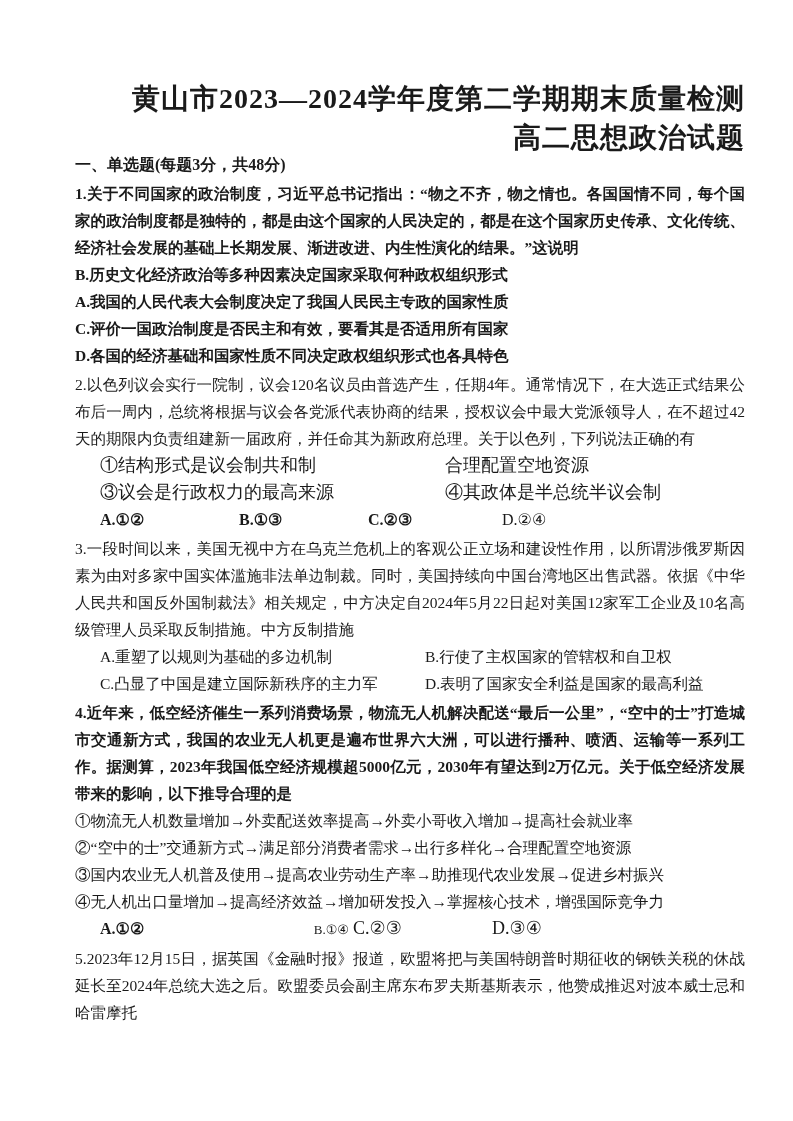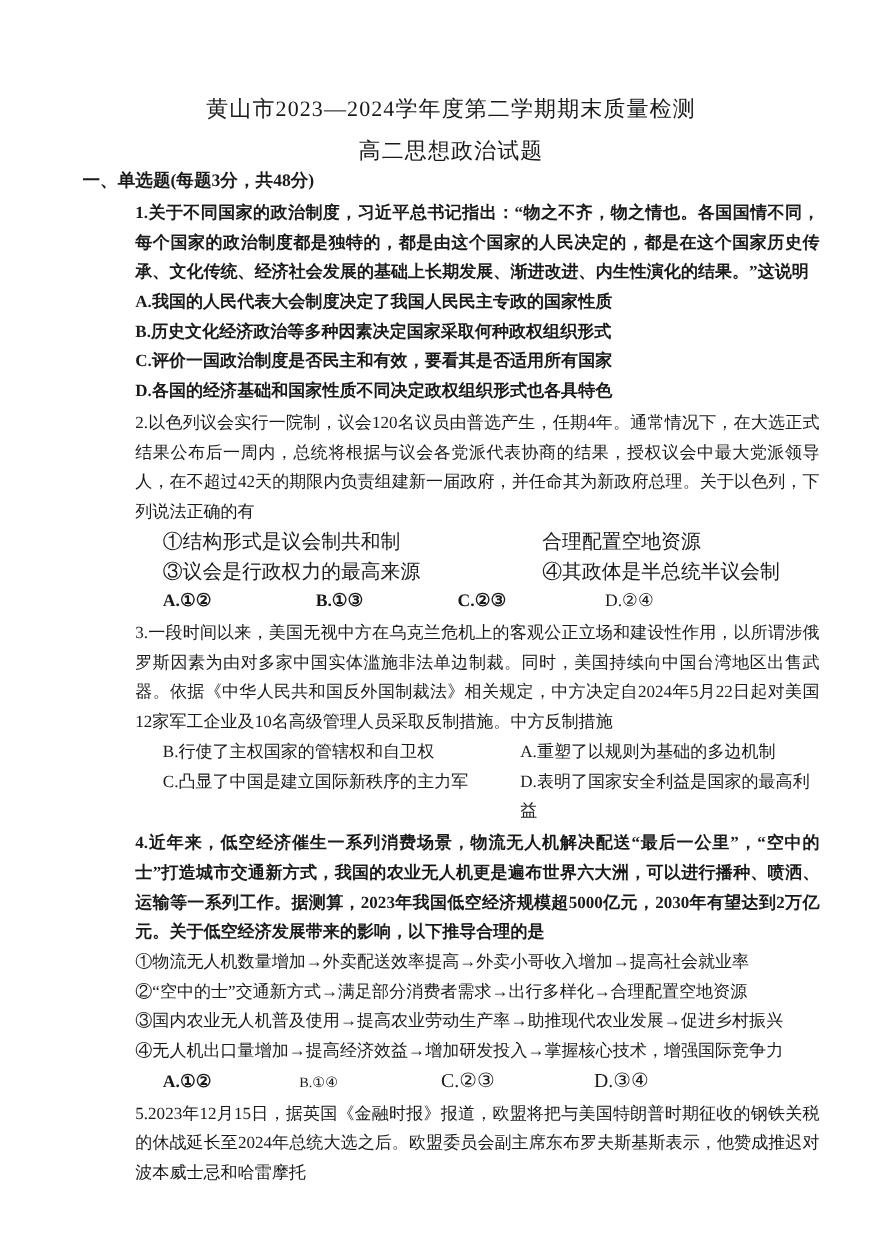--- a/index.html
+++ b/index.html
@@ -14,41 +14,41 @@
     font-family: "Liberation Serif", "DejaVu Serif", serif;
     color: #1a1a1a;
   }
   .page {
     box-sizing: border-box;
     width: 793px;
     height: 1121px;
     padding: 86px 48px 0 75px;
   }
   .title {
-    text-align: center;
-    font-size: 20px;
-    font-weight: normal;
+    text-align: right;
+    font-size: 28px;
+    font-weight: bold;
     line-height: 26px;
     letter-spacing: 1px;
   }
   .subtitle {
     margin-top: 13px;
   }
   .section-heading {
     font-size: 16px;
     font-weight: bold;
     line-height: 27px;
   }
   p.stem, p.opt, p.item {
     margin: 0;
     font-size: 15.5px;
     line-height: 27px;
     text-align: justify;
   }
-  .question { margin-top: 2px; margin-left: 48px; }
+  .question { margin-top: 2px; }
   .question.bold p { font-weight: bold; }
   .bold-stem .stem { font-weight: bold; }
   .items-grid {
     display: grid;
     grid-template-columns: 345px 1fr;
     padding-left: 25px;
     font-size: 18px;
     line-height: 27px;
   }
   .options-grid {
@@ -65,38 +65,38 @@
     white-space: nowrap;
   }
   .answers-row span { display: inline-block; vertical-align: baseline; }
   
   .ans-q2-a { width: 135px; font-weight: bold; }
   .ans-q2-b { width: 125px; font-weight: bold; }
   .ans-q2-c { width: 130px; font-weight: bold; }
   .ans-q2-d { font-weight: normal; }
   
   .ans-q4-a { width: 120px; font-weight: bold; }
-  .ans-q4-b { width: 125px; font-size: 13px; }
+  .ans-q4-b { width: 125px; font-size: 13px; text-align: right; }
   .ans-q4-c { width: 135px; font-size: 18px; }
   .ans-q4-d { font-size: 18px; }
 </style>
 </head>
 <body>
 
 <div class="page">
 
   <div class="title">黄山市2023—2024学年度第二学期期末质量检测</div>
   <div class="title subtitle">高二思想政治试题</div>
 
   <div class="section-heading">一、单选题(每题3分，共48分)</div>
 
   <div class="question bold">
     <p class="stem">1.关于不同国家的政治制度，习近平总书记指出：“物之不齐，物之情也。各国国情不同，每个国家的政治制度都是独特的，都是由这个国家的人民决定的，都是在这个国家历史传承、文化传统、经济社会发展的基础上长期发展、渐进改进、内生性演化的结果。”这说明</p>
+    <p class="opt">B.历史文化经济政治等多种因素决定国家采取何种政权组织形式</p>
     <p class="opt">A.我国的人民代表大会制度决定了我国人民民主专政的国家性质</p>
-    <p class="opt">B.历史文化经济政治等多种因素决定国家采取何种政权组织形式</p>
     <p class="opt">C.评价一国政治制度是否民主和有效，要看其是否适用所有国家</p>
     <p class="opt">D.各国的经济基础和国家性质不同决定政权组织形式也各具特色</p>
   </div>
 
   <div class="question">
     <p class="stem">2.以色列议会实行一院制，议会120名议员由普选产生，任期4年。通常情况下，在大选正式结果公布后一周内，总统将根据与议会各党派代表协商的结果，授权议会中最大党派领导人，在不超过42天的期限内负责组建新一届政府，并任命其为新政府总理。关于以色列，下列说法正确的有</p>
     <div class="items-grid">
       <span>①结构形式是议会制共和制</span>
       <span>合理配置空地资源</span>
       <span>③议会是行政权力的最高来源</span>
@@ -106,22 +106,22 @@
       <span class="ans-q2-a">A.①②</span>
       <span class="ans-q2-b">B.①③</span>
       <span class="ans-q2-c">C.②③</span>
       <span class="ans-q2-d">D.②④</span>
     </div>
   </div>
 
   <div class="question">
     <p class="stem">3.一段时间以来，美国无视中方在乌克兰危机上的客观公正立场和建设性作用，以所谓涉俄罗斯因素为由对多家中国实体滥施非法单边制裁。同时，美国持续向中国台湾地区出售武器。依据《中华人民共和国反外国制裁法》相关规定，中方决定自2024年5月22日起对美国12家军工企业及10名高级管理人员采取反制措施。中方反制措施</p>
     <div class="options-grid">
+      <span>A.重塑了以规则为基础的多边机制</span>
       <span>B.行使了主权国家的管辖权和自卫权</span>
-      <span>A.重塑了以规则为基础的多边机制</span>
       <span>C.凸显了中国是建立国际新秩序的主力军</span>
       <span>D.表明了国家安全利益是国家的最高利益</span>
     </div>
   </div>
 
   <div class="question bold-stem">
     <p class="stem">4.近年来，低空经济催生一系列消费场景，物流无人机解决配送“最后一公里”，“空中的士”打造城市交通新方式，我国的农业无人机更是遍布世界六大洲，可以进行播种、喷洒、运输等一系列工作。据测算，2023年我国低空经济规模超5000亿元，2030年有望达到2万亿元。关于低空经济发展带来的影响，以下推导合理的是</p>
     <p class="item">①物流无人机数量增加→外卖配送效率提高→外卖小哥收入增加→提高社会就业率</p>
     <p class="item">②“空中的士”交通新方式→满足部分消费者需求→出行多样化→合理配置空地资源</p>
     <p class="item">③国内农业无人机普及使用→提高农业劳动生产率→助推现代农业发展→促进乡村振兴</p>

